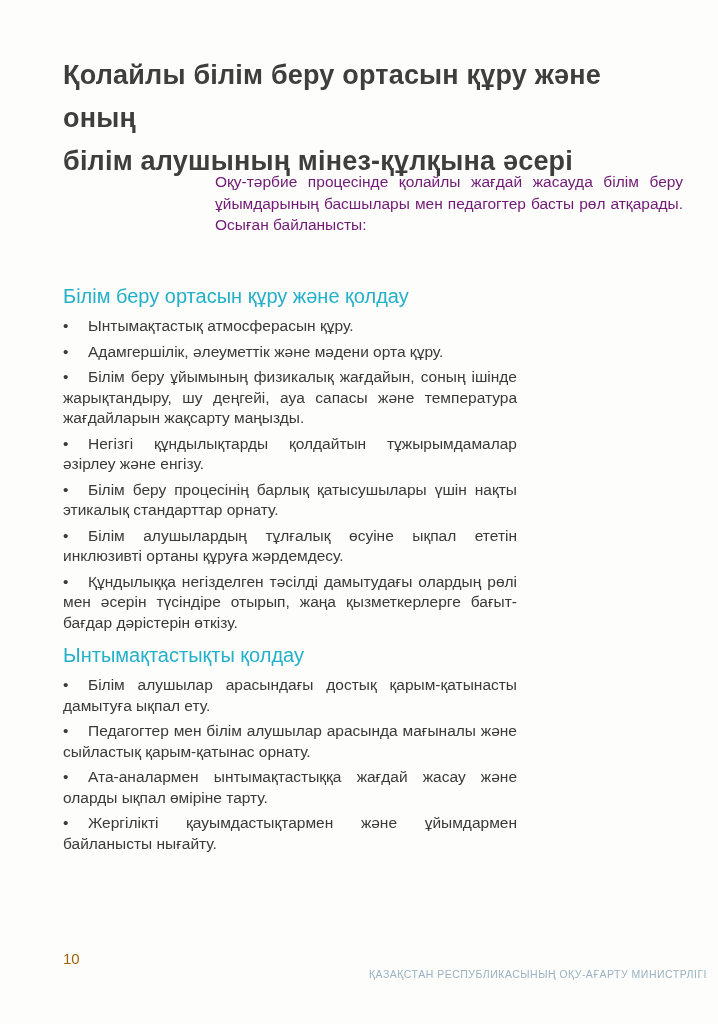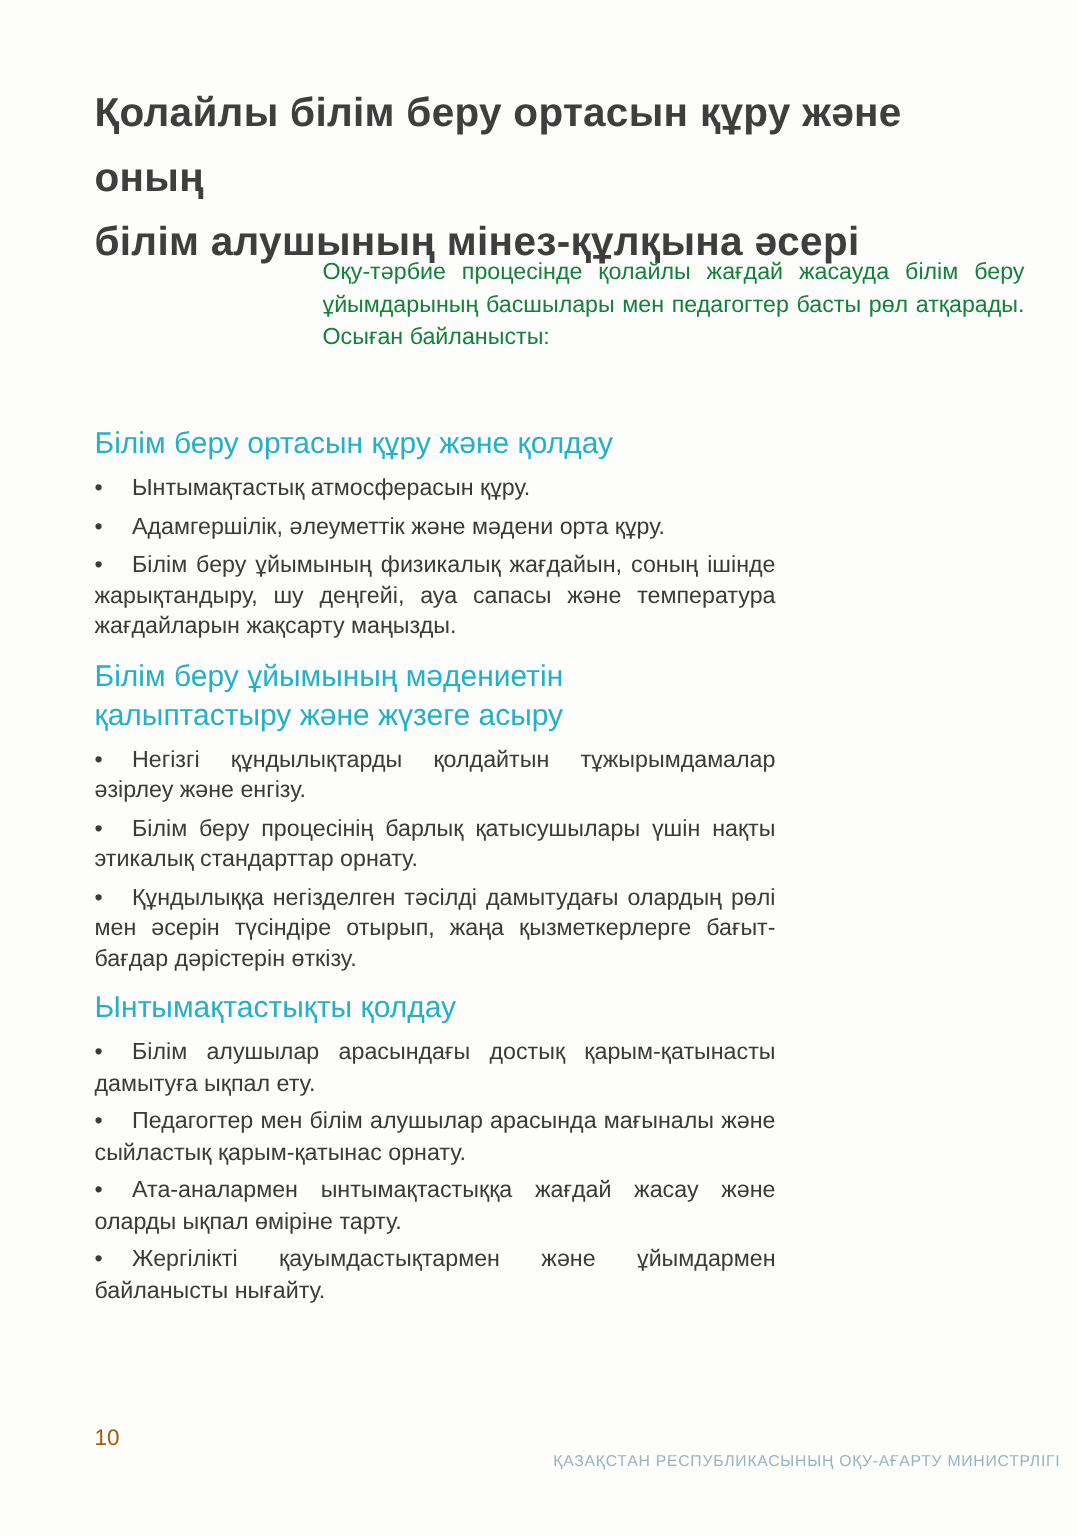--- a/index.html
+++ b/index.html
@@ -28,21 +28,21 @@
     white-space: pre-line;
   }
 
   .intro {
     position: absolute;
     top: 171px;
     left: 215px;
     width: 468px;
     font-size: 15.5px;
     line-height: 21.5px;
-    color: #15803d;
+    color: #701a75;
     text-align: justify;
   }
 
   .content {
     position: absolute;
     top: 283px;
     left: 63px;
     width: 454px;
   }
 
@@ -96,24 +96,23 @@
 
   <p class="intro">Оқу-тәрбие процесінде қолайлы жағдай жасауда білім беру ұйымдарының басшылары мен педагогтер басты рөл атқарады. Осыған байланысты:</p>
 
   <div class="content">
 
     <h2 class="section-heading first">Білім беру ортасын құру және қолдау</h2>
     <p class="bullet"><span class="dot">•</span><span>Ынтымақтастық атмосферасын құру.</span></p>
     <p class="bullet"><span class="dot">•</span><span>Адамгершілік, әлеуметтік және мәдени орта құру.</span></p>
     <p class="bullet"><span class="dot">•</span><span>Білім беру ұйымының физикалық жағдайын, соның ішінде жарықтандыру, шу деңгейі, ауа сапасы және температура жағдайларын жақсарту маңызды.</span></p>
 
-    <h2 class="section-heading">Білім беру ұйымының мәдениетін
-қалыптастыру және жүзеге асыру</h2>
     <p class="bullet"><span class="dot">•</span><span>Негізгі құндылықтарды қолдайтын тұжырымдамалар әзірлеу және енгізу.</span></p>
     <p class="bullet"><span class="dot">•</span><span>Білім беру процесінің барлық қатысушылары үшін нақты этикалық стандарттар орнату.</span></p>
+    <p class="bullet"><span class="dot">•</span><span>Білім алушылардың тұлғалық өсуіне ықпал ететін инклюзивті ортаны құруға жәрдемдесу.</span></p>
     <p class="bullet"><span class="dot">•</span><span>Құндылыққа негізделген тәсілді дамытудағы олардың рөлі мен әсерін түсіндіре отырып, жаңа қызметкерлерге бағыт-бағдар дәрістерін өткізу.</span></p>
 
     <h2 class="section-heading">Ынтымақтастықты қолдау</h2>
     <p class="bullet"><span class="dot">•</span><span>Білім алушылар арасындағы достық қарым-қатынасты дамытуға ықпал ету.</span></p>
     <p class="bullet"><span class="dot">•</span><span>Педагогтер мен білім алушылар арасында мағыналы және сыйластық қарым-қатынас орнату.</span></p>
     <p class="bullet"><span class="dot">•</span><span>Ата-аналармен ынтымақтастыққа жағдай жасау және оларды ықпал өміріне тарту.</span></p>
     <p class="bullet"><span class="dot">•</span><span>Жергілікті қауымдастықтармен және ұйымдармен байланысты нығайту.</span></p>
 
   </div>
 

